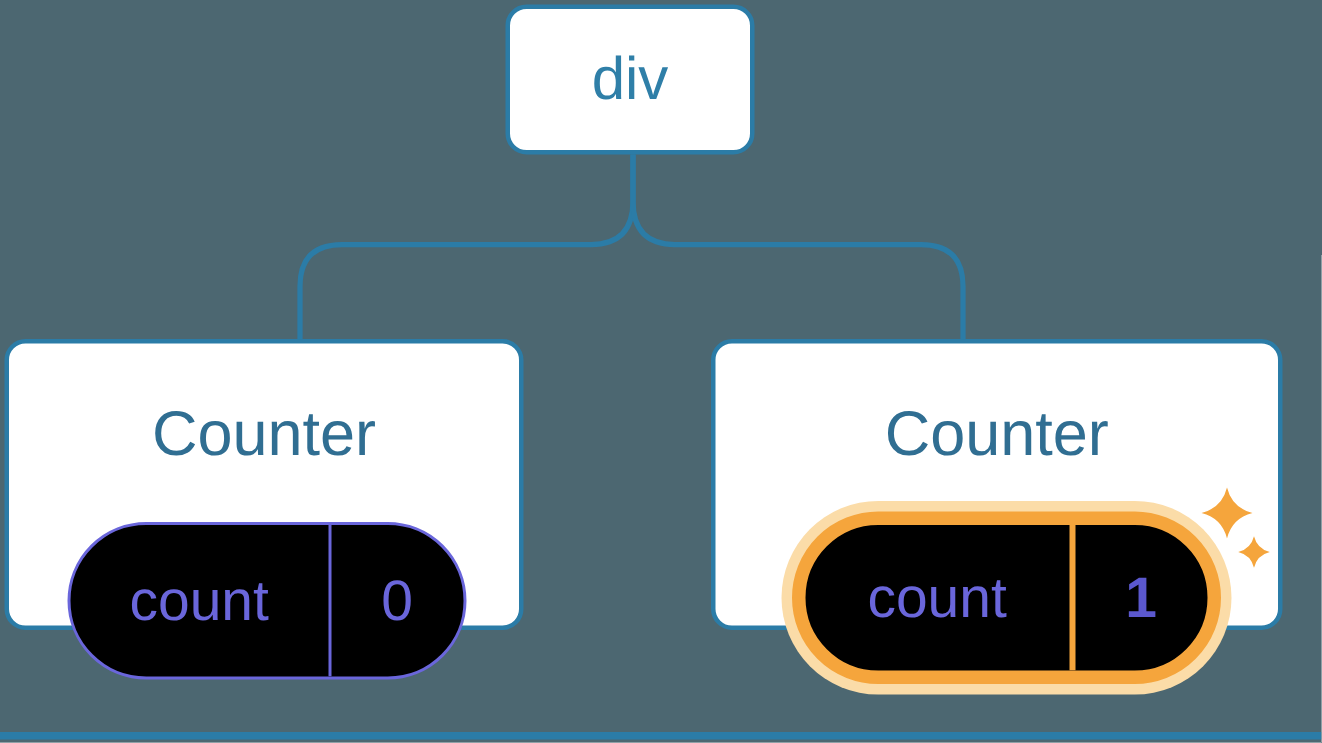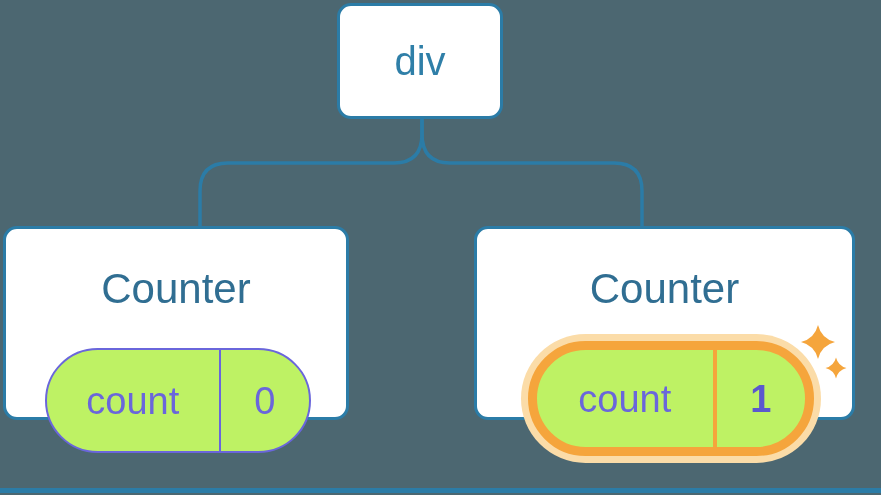--- a/index.html
+++ b/index.html
@@ -13,21 +13,21 @@
   }
   .connectors {
     position: absolute;
     left: 0; top: 0;
     width: 881px; height: 495px;
     pointer-events: none;
   }
   .node-root {
     position: absolute;
     left: 337px; top: 3px;
-    width: 166px; height: 116px;
+    width: 166px; height: 100px;
     box-sizing: border-box;
     background: #ffffff;
     border: 3px solid #2B7CA7;
     border-radius: 14px;
     display: flex;
     align-items: center;
     justify-content: center;
   }
   .node-root .label {
     color: #2F7FA8;
@@ -49,21 +49,21 @@
     margin-top: 37px;
     text-align: center;
     font-size: 42px;
     font-weight: 500;
     color: #306E92;
     line-height: 1.1;
   }
   .pill {
     position: absolute;
     box-sizing: border-box;
-    background: #bef264;
+    background: #000000;
     border-radius: 999px;
     display: flex;
     align-items: stretch;
     overflow: hidden;
   }
   .pill .seg {
     display: flex;
     align-items: center;
     justify-content: center;
     font-size: 38px;

